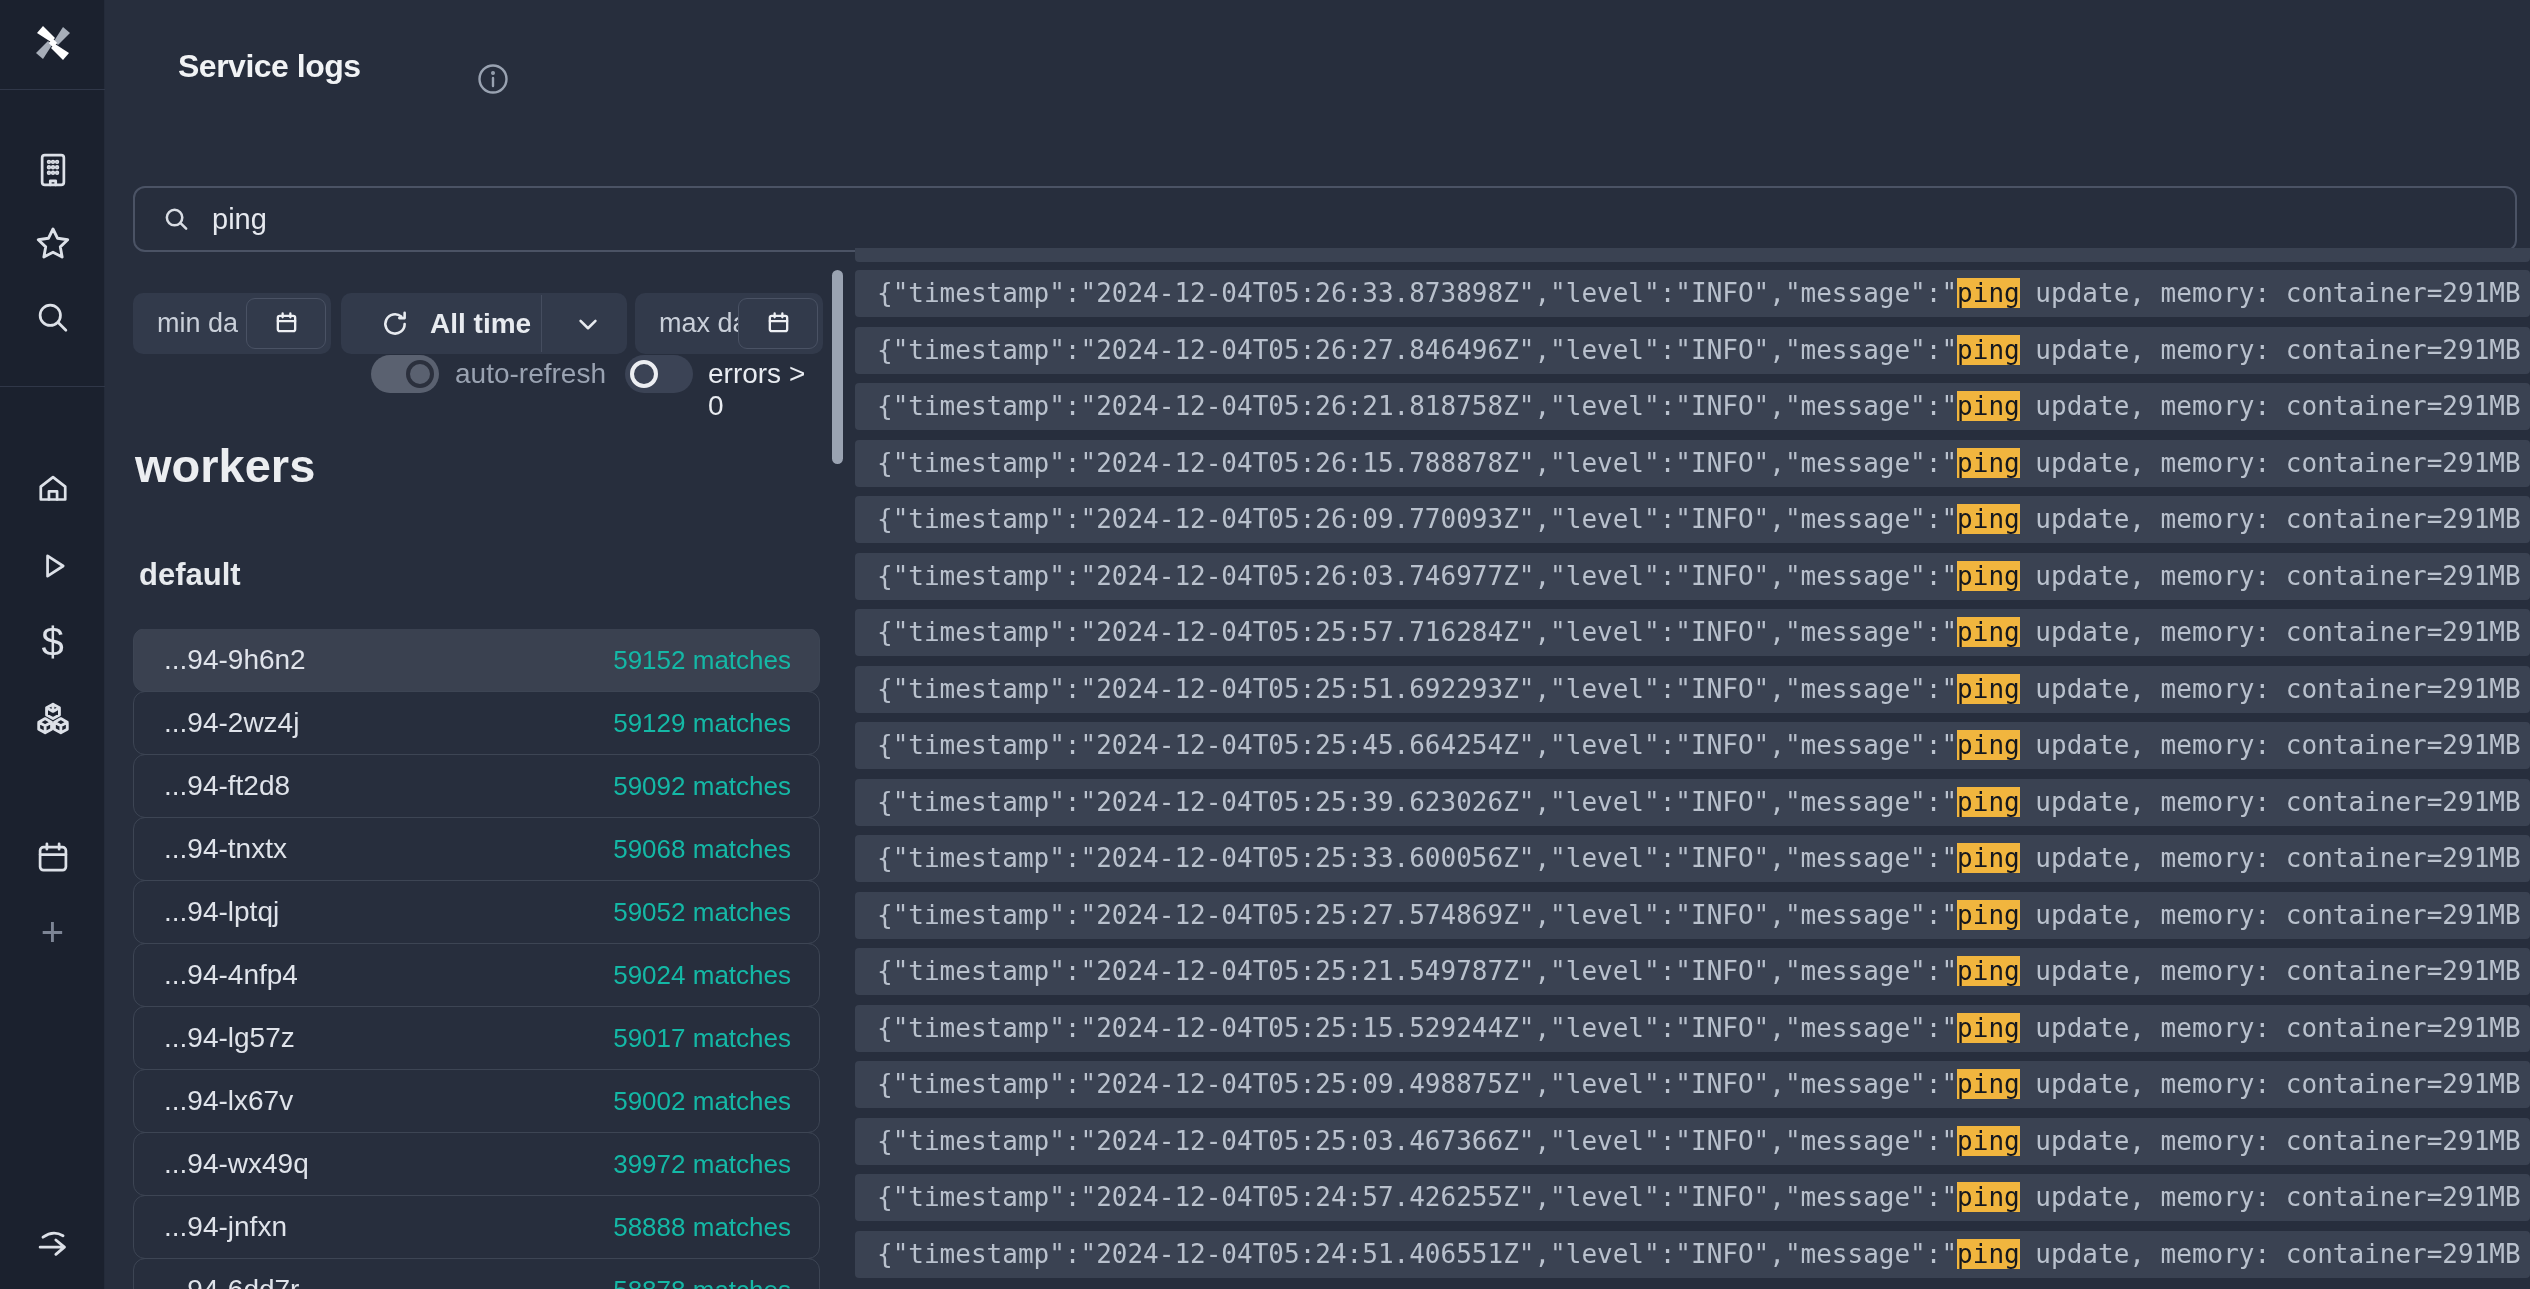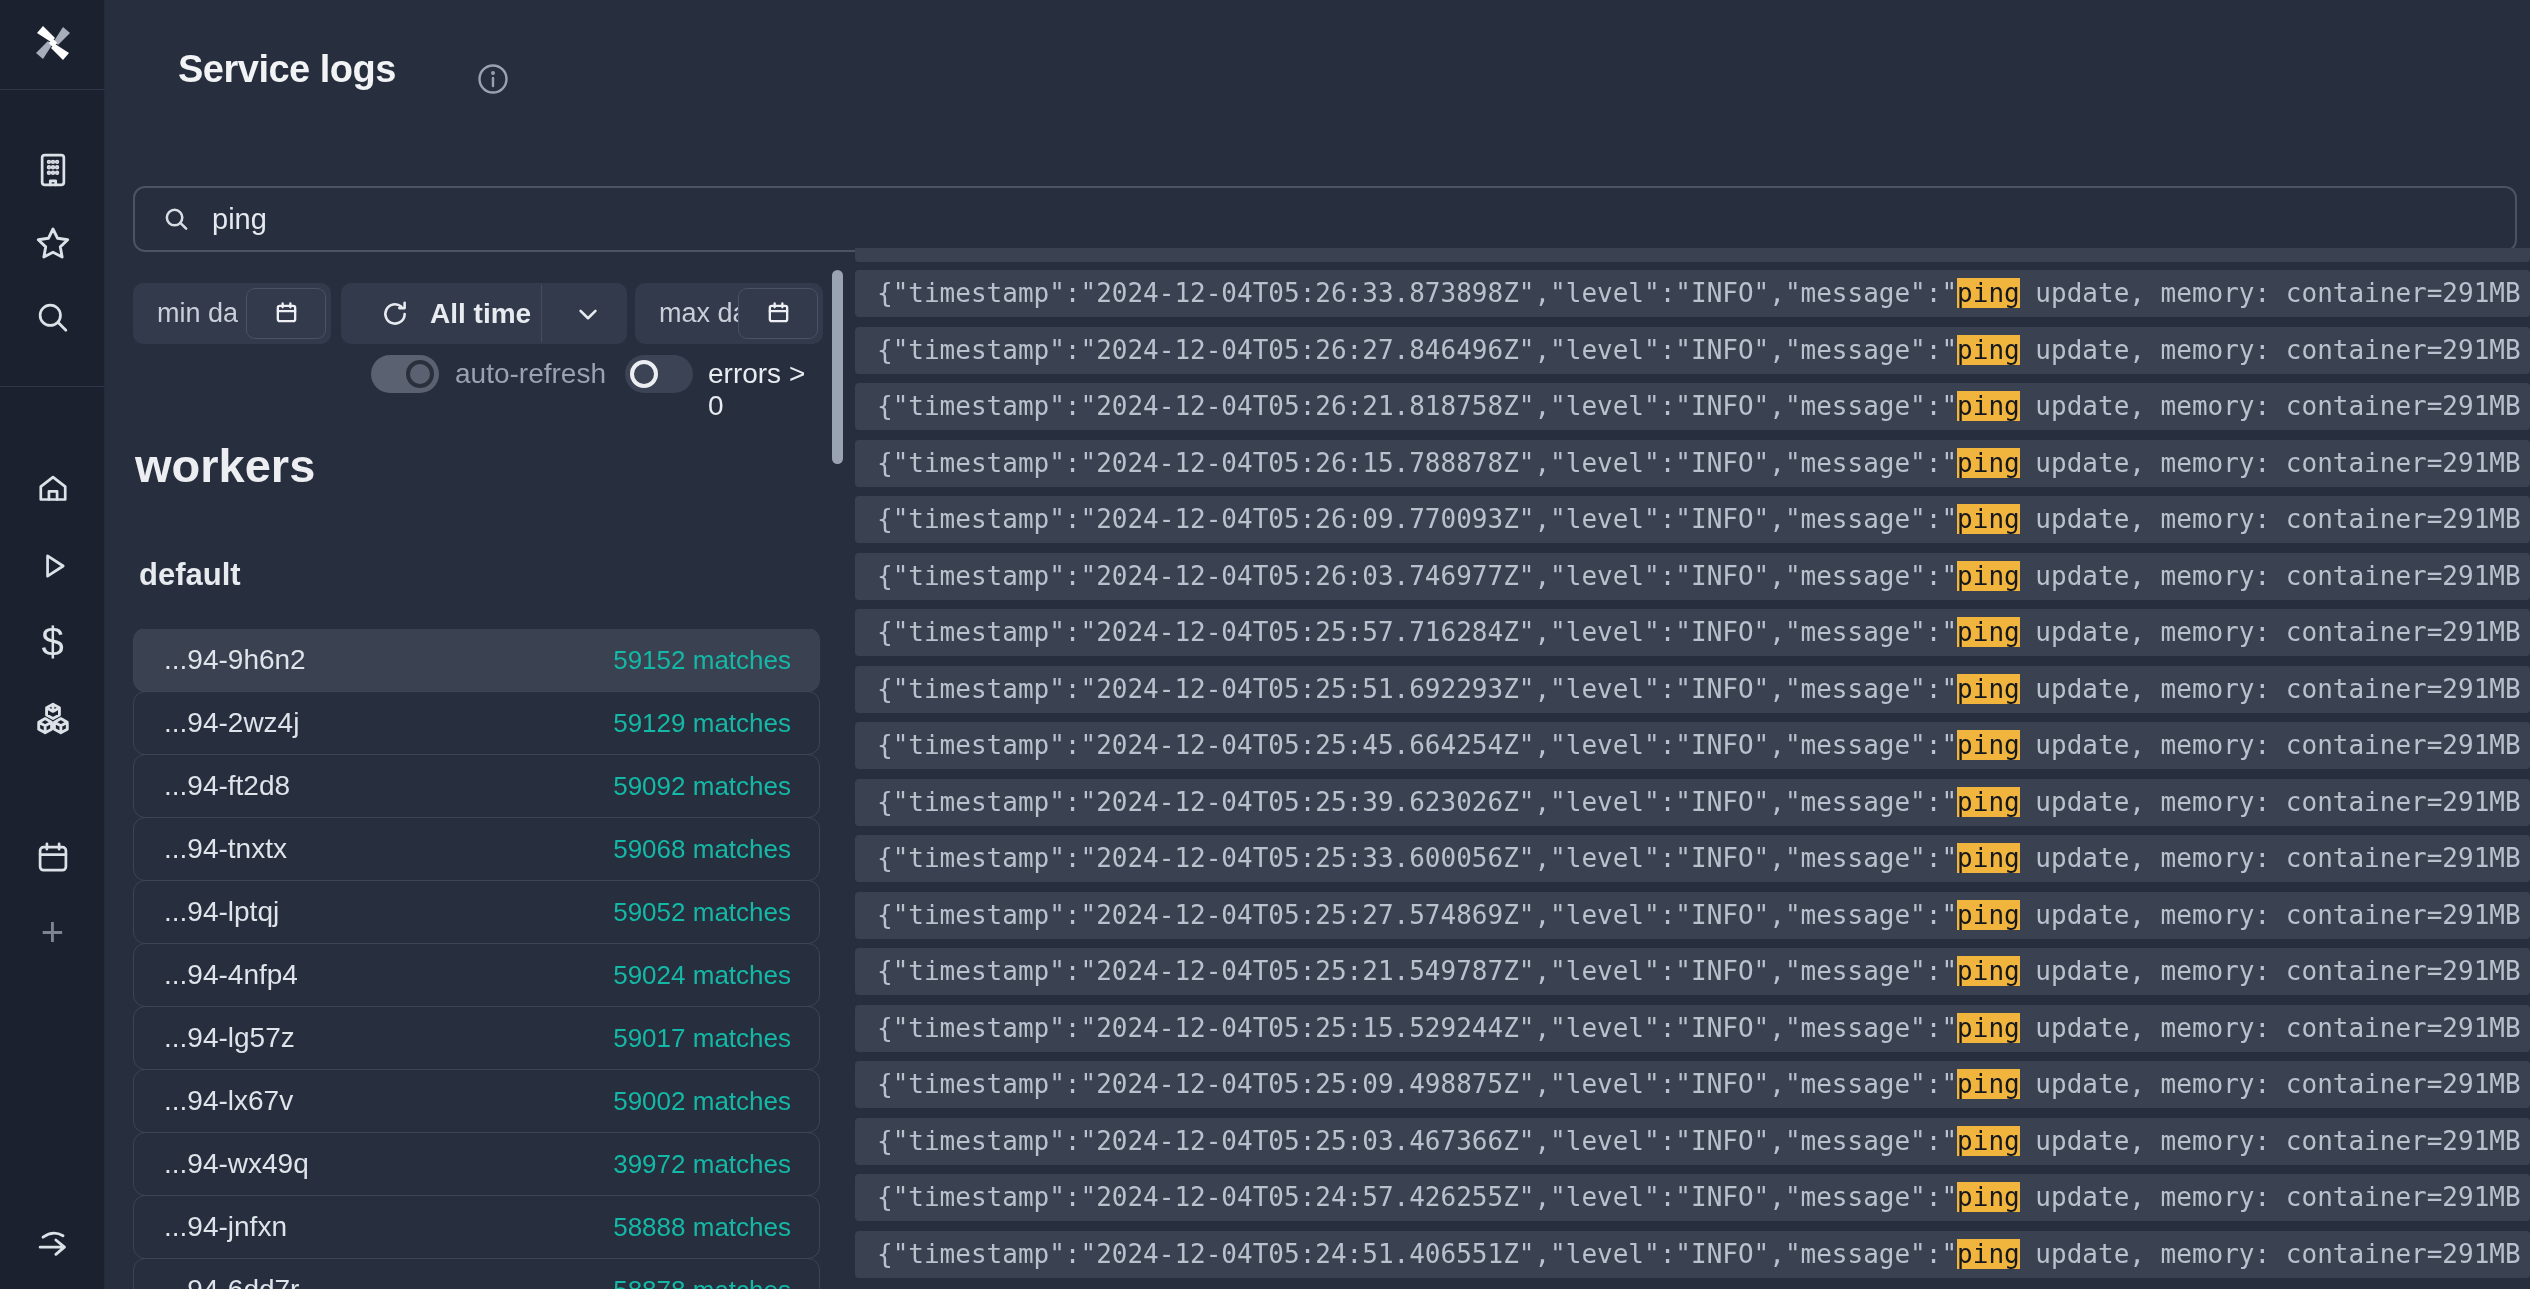--- a/index.html
+++ b/index.html
@@ -23,34 +23,34 @@
     position:absolute; left:0; width:105px; height:52px;
     display:flex; align-items:center; justify-content:center;
     color:#dde1e8; cursor:pointer;
   }
   .side-icon svg { stroke:currentColor; fill:none; stroke-width:2; stroke-linecap:round; stroke-linejoin:round; }
   .side-icon.dim { color:#7d8595; }
   .glyph { font-size:40px; font-weight:500; line-height:1; }
   
   .page-title {
     position:absolute; left:178px; top:48px;
-    font-size:38px; font-weight:700; letter-spacing:-0.5px; color:#f1f3f5;text-align:center;
+    font-size:32px; font-weight:700; letter-spacing:-0.5px; color:#f1f3f5;text-align:center;
   }
   .info-icon { position:absolute; left:477px; top:63px; width:32px; height:32px; color:#99a2b1; }
   
   .search-box {
     position:absolute; left:133px; top:186px; width:2384px; height:66px;
     border:2px solid #4b5365; border-radius:12px;
     display:flex; align-items:center; padding-left:28px;
     background:transparent;
   }
   .search-box svg { color:#d9dde4; }
   .search-value { margin-left:22px; font-size:29px; color:#e6e9ef; }
   
-  .filter-row { position:absolute; left:133px; top:283px; height:61px; width:690px; }
+  .filter-row { position:absolute; left:133px; top:293px; height:61px; width:690px; }
   .pill-box {
     position:absolute; top:0; height:61px; background:#323a4b; border-radius:10px;
     display:flex; align-items:center; color:#c9cfd9; font-size:27px;
   }
   .date-input { padding-left:24px; overflow:hidden; white-space:nowrap; cursor:text; }
   .cal-btn {
     position:absolute; top:5px; right:5px; width:80px; height:51px;
     background:#323a4b; border:1px solid #4a5264; border-radius:9px;
     display:flex; align-items:center; justify-content:center; color:#eef0f4; cursor:pointer;
   }

